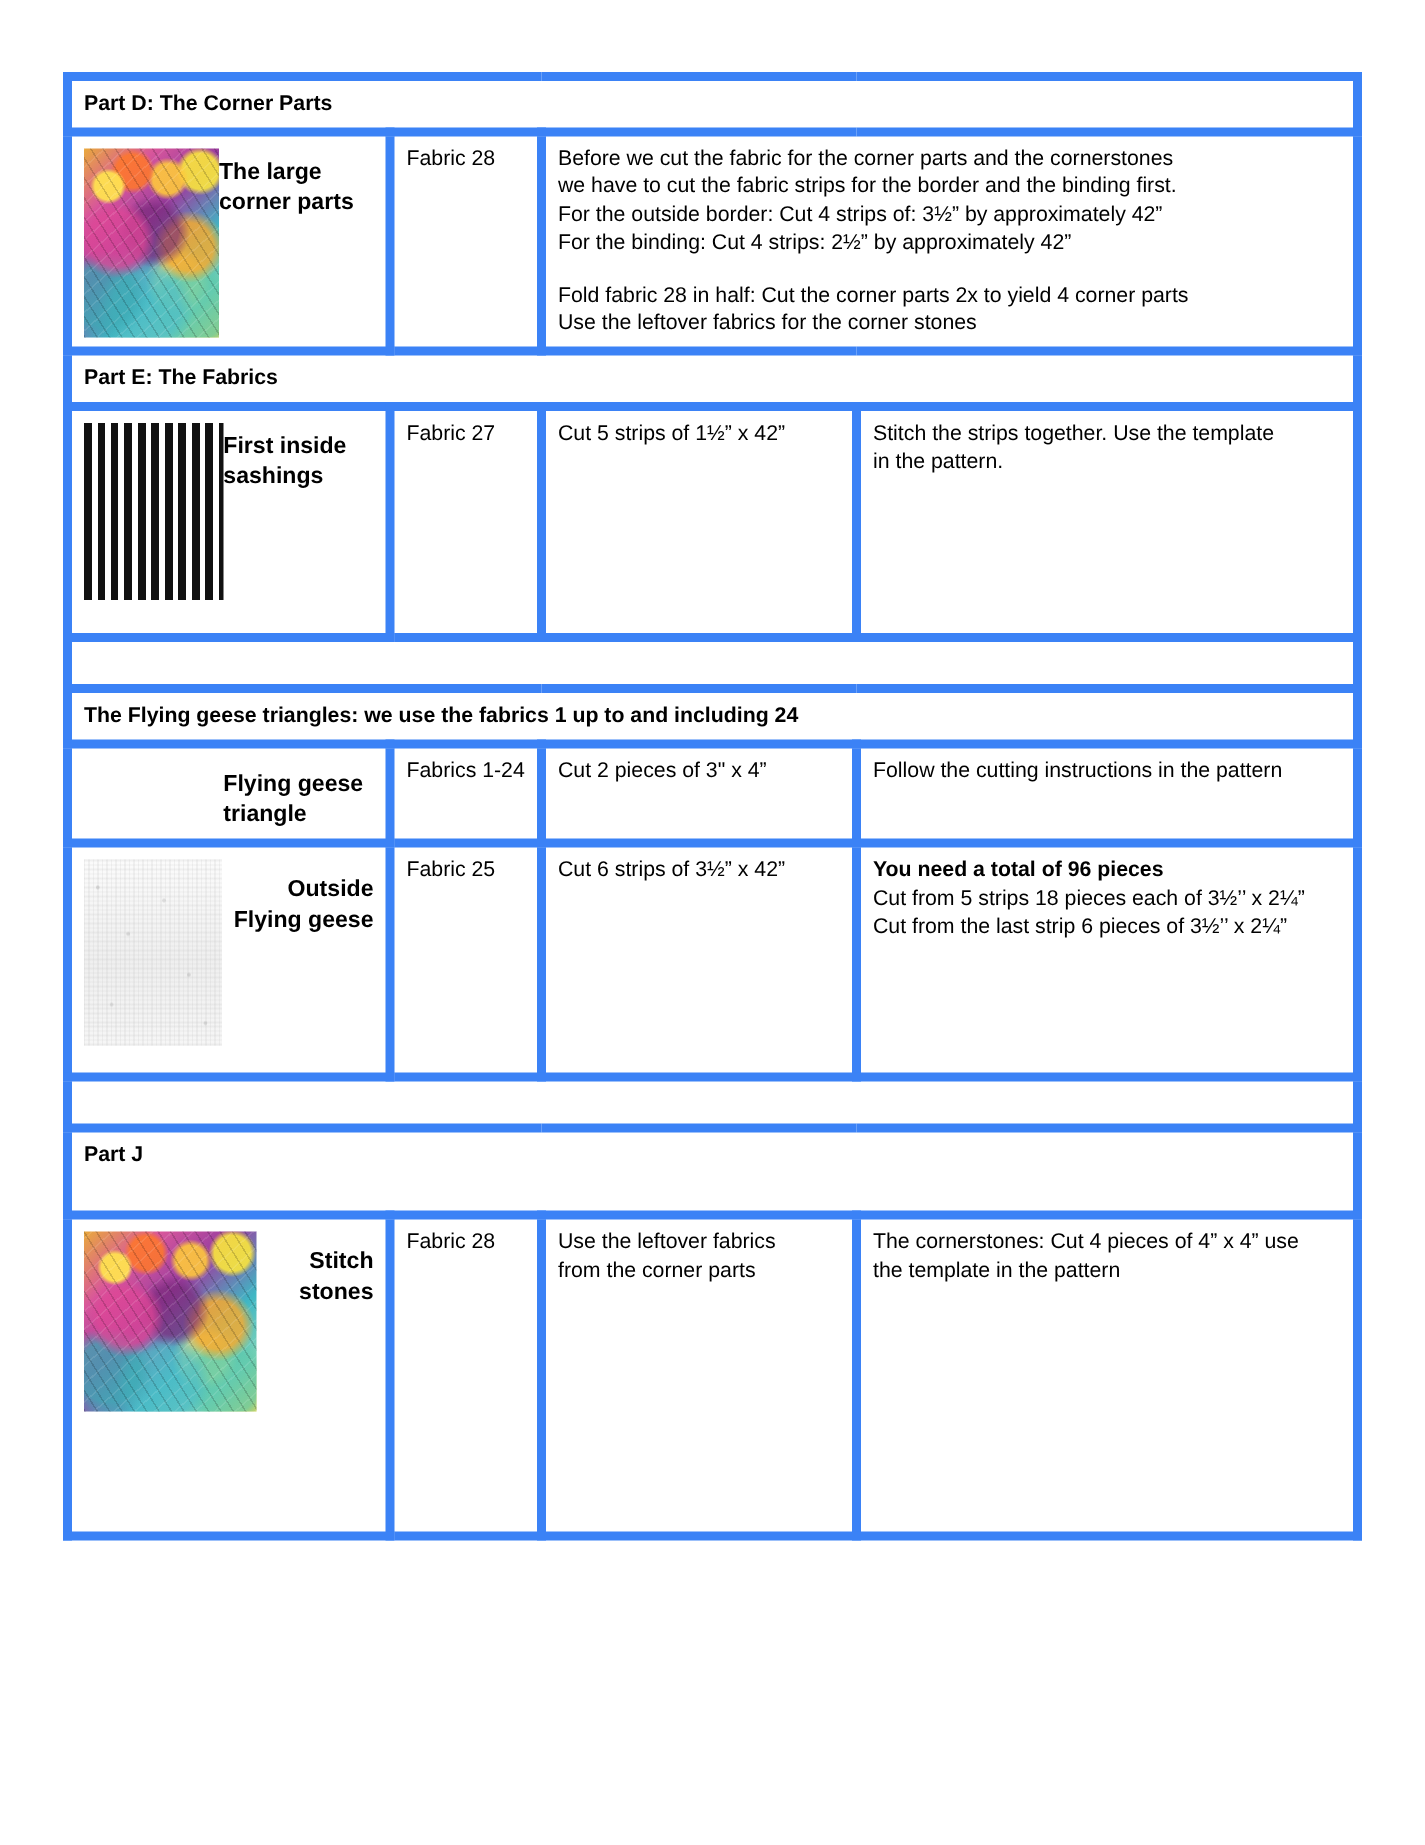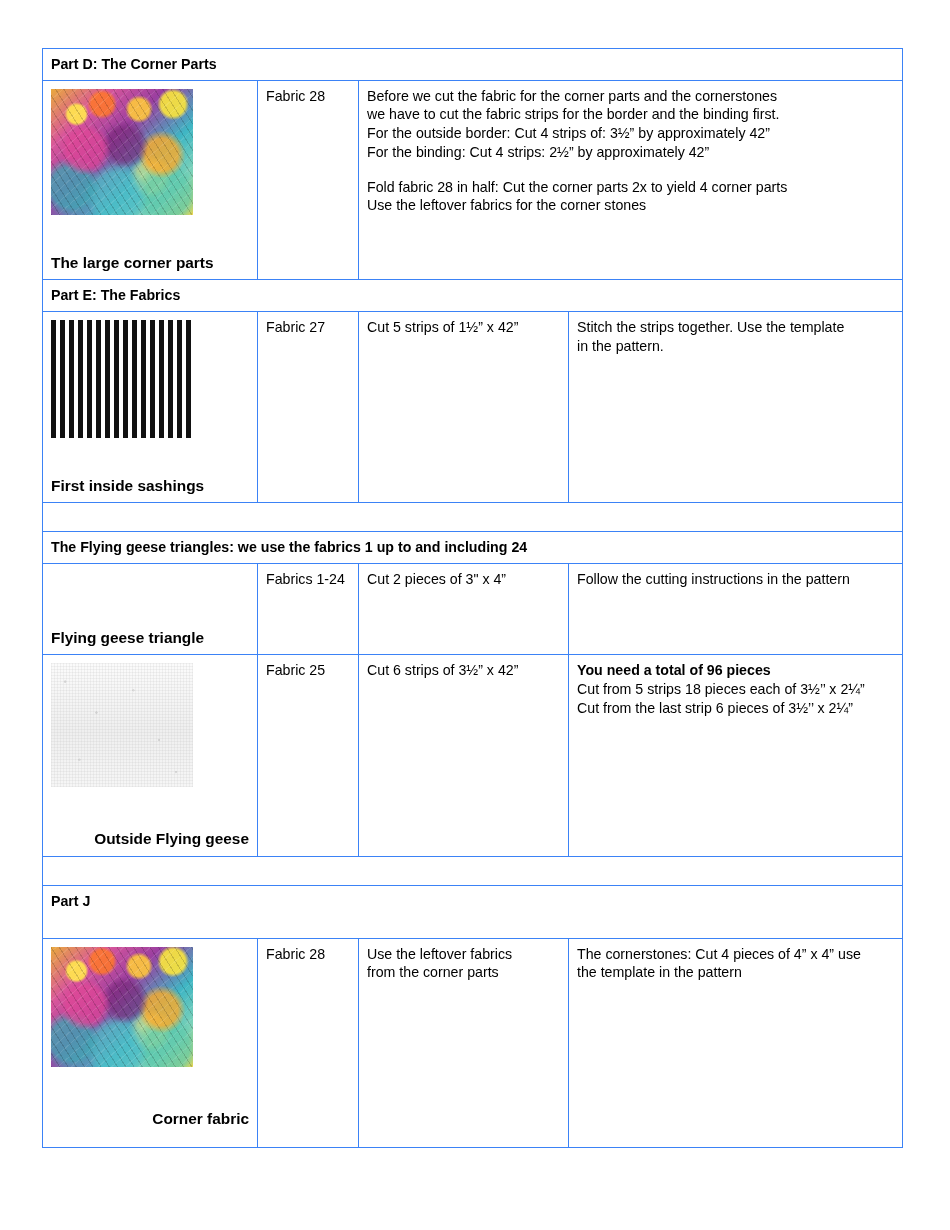--- a/index.html
+++ b/index.html
@@ -20,21 +20,21 @@
     height: 1230px;
     box-sizing: border-box;
     padding: 48px 46px 0 42px;
   }
   table.doc {
     width: 860px;
     border-collapse: collapse;
     table-layout: fixed;
   }
   table.doc td {
-    border: 1px solid #3b82f6;
+    border: 6px solid #3b82f6;
     vertical-align: top;
     padding: 6px 8px 6px 8px;
     font-size: 14.2px;
     line-height: 1.32;
   }
   .section-head td {
     font-weight: bold;
     font-size: 14.2px;
     padding-top: 9px;
     padding-bottom: 9px;
@@ -43,24 +43,22 @@
     height: 16px;
     padding: 0;
   }
   .swatch-cell {
     position: relative;
     padding: 0 0 0 0 !important;
   }
   .swatch-inner {
     padding: 8px 8px 6px 8px;
     display: flex;
-    flex-direction: column;
     height: 100%;
     box-sizing: border-box;
-    gap: 32px;
   }
   .swatch {
     width: 142px;
     height: 126px;
     display: block;
     border: 0;
   }
   .caption {
     margin-top: 6px;
     font-weight: bold;
@@ -236,21 +234,21 @@
       </tr>
 
       <tr class="section-head">
         <td colspan="4" style="height:40px">Part J</td>
       </tr>
 
       <tr>
         <td class="swatch-cell" style="height:208px">
           <div class="swatch-inner">
             <div class="swatch floral floral-overlay" style="height:120px"></div>
-            <div class="caption pad">Corner fabric</div>
+            <div class="caption pad">Stitch stones</div>
           </div>
         </td>
         <td>Fabric 28</td>
         <td class="txt">
           <p>Use the leftover fabrics</p>
           <p>from the corner parts</p>
         </td>
         <td class="txt">
           <p>The cornerstones: Cut 4 pieces of 4” x 4” use</p>
           <p>the template in the pattern</p>

